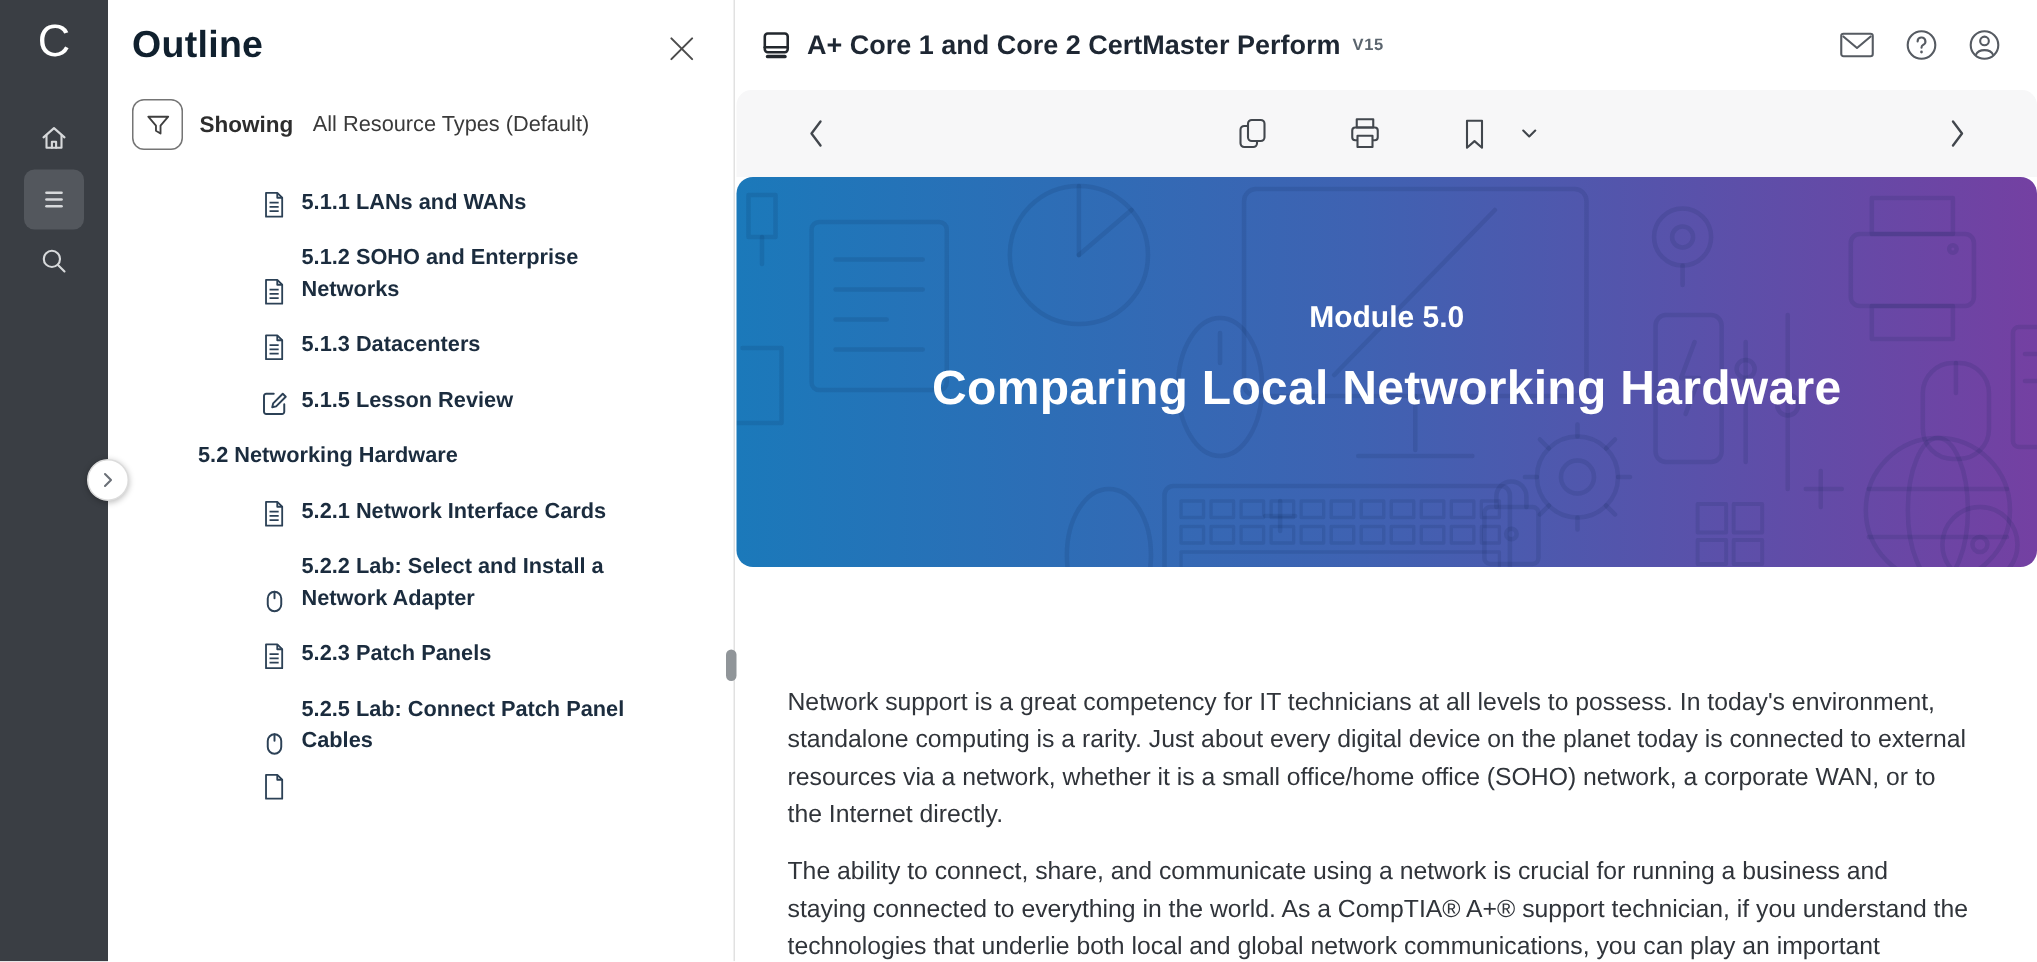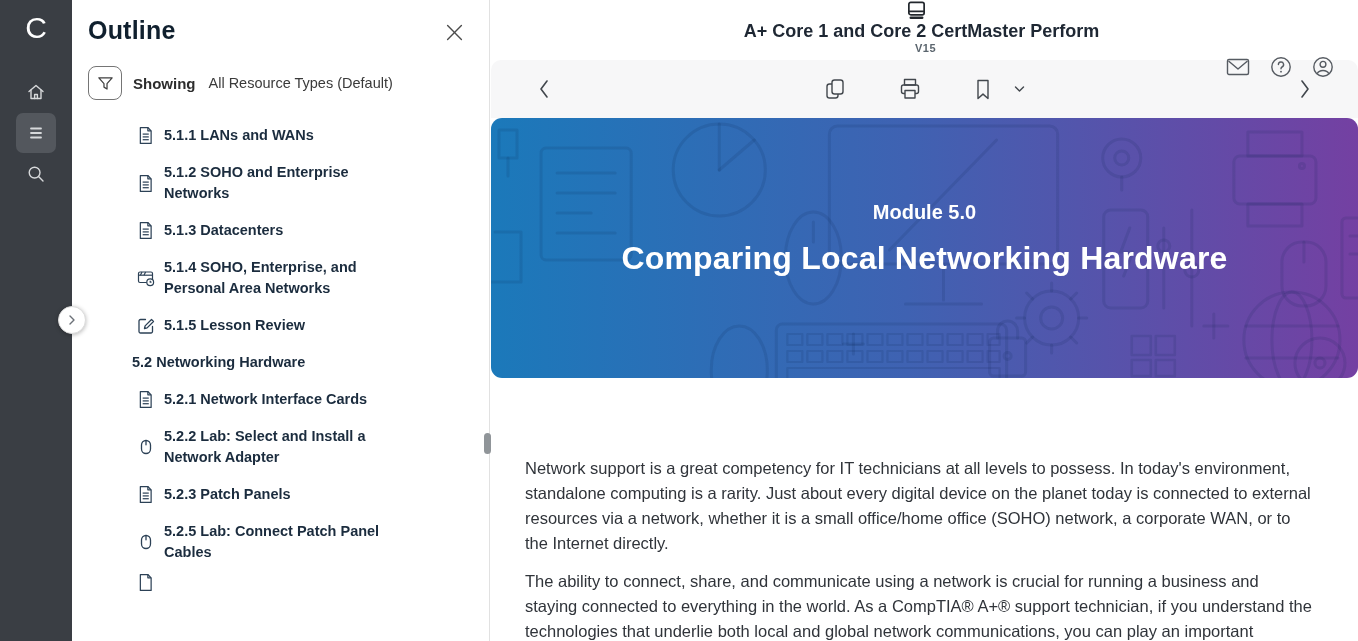--- a/index.html
+++ b/index.html
@@ -30,30 +30,30 @@
         padding:16px 22px 0 16px;}
   .panel-title{margin:0;font-size:25px;font-weight:700;color:#10202e;letter-spacing:.2px;}
   .close-btn{border:none;background:transparent;color:#4c4c4c;cursor:pointer;padding:4px;margin-top:4px;}
   .filter-row{display:flex;align-items:center;margin:21px 0 0 16px;}
   .filter-btn{width:34px;height:34px;border:1px solid #757575;border-radius:8px;background:#fff;
         display:flex;align-items:center;justify-content:center;color:#3f3f3f;cursor:pointer;padding:0;}
   .showing{margin-left:11px;font-size:15px;font-weight:700;color:#2d2d2d;}
   .filter-value{margin-left:13px;font-size:14.5px;color:#3a3a3a;cursor:pointer;}
   .outline-list{list-style:none;margin:25px 0 0 0;padding:0;}
   .outline-list li{display:flex;align-items:center;margin-bottom:16px;cursor:pointer;}
-  .outline-list li.leaf{padding-left:64px;}
+  .outline-list li.leaf{padding-left:101px;align-items:flex-end;}
   .outline-list li.section{padding-left:60px;}
   .row-icon{flex:0 0 auto;width:19px;display:flex;justify-content:center;color:#2c4156;margin-right:9px;}
   .row-label{max-width:232px;font-size:14.5px;font-weight:700;line-height:21px;color:#1b2c3e;}
   .panel-thumb{position:absolute;right:-2px;top:433px;width:7px;height:21px;border-radius:4px;
         background:#909599;cursor:pointer;}
 
   
   .main{position:absolute;left:491px;top:0;width:867px;height:641px;background:#fff;}
-  .main-header{height:60px;display:flex;align-items:center;padding:0 22px 0 16px;background:#fff;flex-direction:column;}
+  .main-header{height:60px;display:flex;align-items:center;padding:0 22px 0 16px;background:#fff;}
   .course-icon{color:#22272d;display:flex;margin-right:10px;}
   .course-title{margin:0;font-size:18px;font-weight:700;color:#1e2733;white-space:nowrap;}
   .version{margin-left:8px;font-size:11px;font-weight:700;color:#5b656e;letter-spacing:.5px;}
   .header-right{margin-left:auto;display:flex;align-items:center;gap:16px;}
   .hdr-btn{border:none;background:transparent;color:#565b62;cursor:pointer;padding:2px;display:flex;}
 
   .toolbar{height:58px;background:#f7f7f8;border-radius:10px 10px 0 0;
         display:flex;align-items:center;padding:0 42px;}
   .tool-btn{border:none;background:transparent;color:#42474d;cursor:pointer;padding:4px;display:flex;align-items:center;}
   .toolbar-center{margin:0 auto;display:flex;align-items:center;gap:44px;}
@@ -167,33 +167,20 @@
         <span class="row-icon">
           <svg width="15" height="19" viewBox="0 0 16 20" fill="none" stroke="currentColor" stroke-width="1.3" stroke-linejoin="round">
               <path d="M2.5 1.5 h8 l3.5 3.5 v13.5 h-11.5 z"></path>
               <path d="M10.5 1.5 v3.5 h3.5"></path>
               <line x1="5" y1="8.5" x2="11.5" y2="8.5"></line>
               <line x1="5" y1="11.5" x2="11.5" y2="11.5"></line>
               <line x1="5" y1="14.5" x2="11.5" y2="14.5"></line>
             </svg>
         </span>
         <span class="row-label">5.1.3 Datacenters</span>
-      </li>
-      <li class="leaf">
-        <span class="row-icon">
-          <svg width="18" height="18" viewBox="0 0 18 18" fill="none" stroke="currentColor" stroke-width="1.2" stroke-linejoin="round">
-              <rect x="1.5" y="3" width="14" height="10.5" rx="1.5"></rect>
-              <line x1="1.5" y1="6.2" x2="15.5" y2="6.2"></line>
-              <line x1="5" y1="3" x2="3.4" y2="6.2"></line>
-              <line x1="8.6" y1="3" x2="7" y2="6.2"></line>
-              <circle cx="13.2" cy="13.2" r="3.4" fill="#fff"></circle>
-              <path d="M13.2 11.7 v1.5 h1.3"></path>
-            </svg>
-        </span>
-        <span class="row-label">5.1.4 SOHO, Enterprise, and Personal Area Networks</span>
       </li>
       <li class="leaf">
         <span class="row-icon">
           <svg width="18" height="18" viewBox="0 0 18 18" fill="none" stroke="currentColor" stroke-width="1.3" stroke-linejoin="round" stroke-linecap="round">
               <path d="M15.5 9.5 v5 a1.5 1.5 0 0 1 -1.5 1.5 h-10.5 a1.5 1.5 0 0 1 -1.5 -1.5 v-10.5 a1.5 1.5 0 0 1 1.5 -1.5 h5"></path>
               <path d="M7.5 11.5 l.6 -2.6 l6.4 -6.4 l2 2 l-6.4 6.4 z"></path>
             </svg>
         </span>
         <span class="row-label">5.1.5 Lesson Review</span>
       </li>

